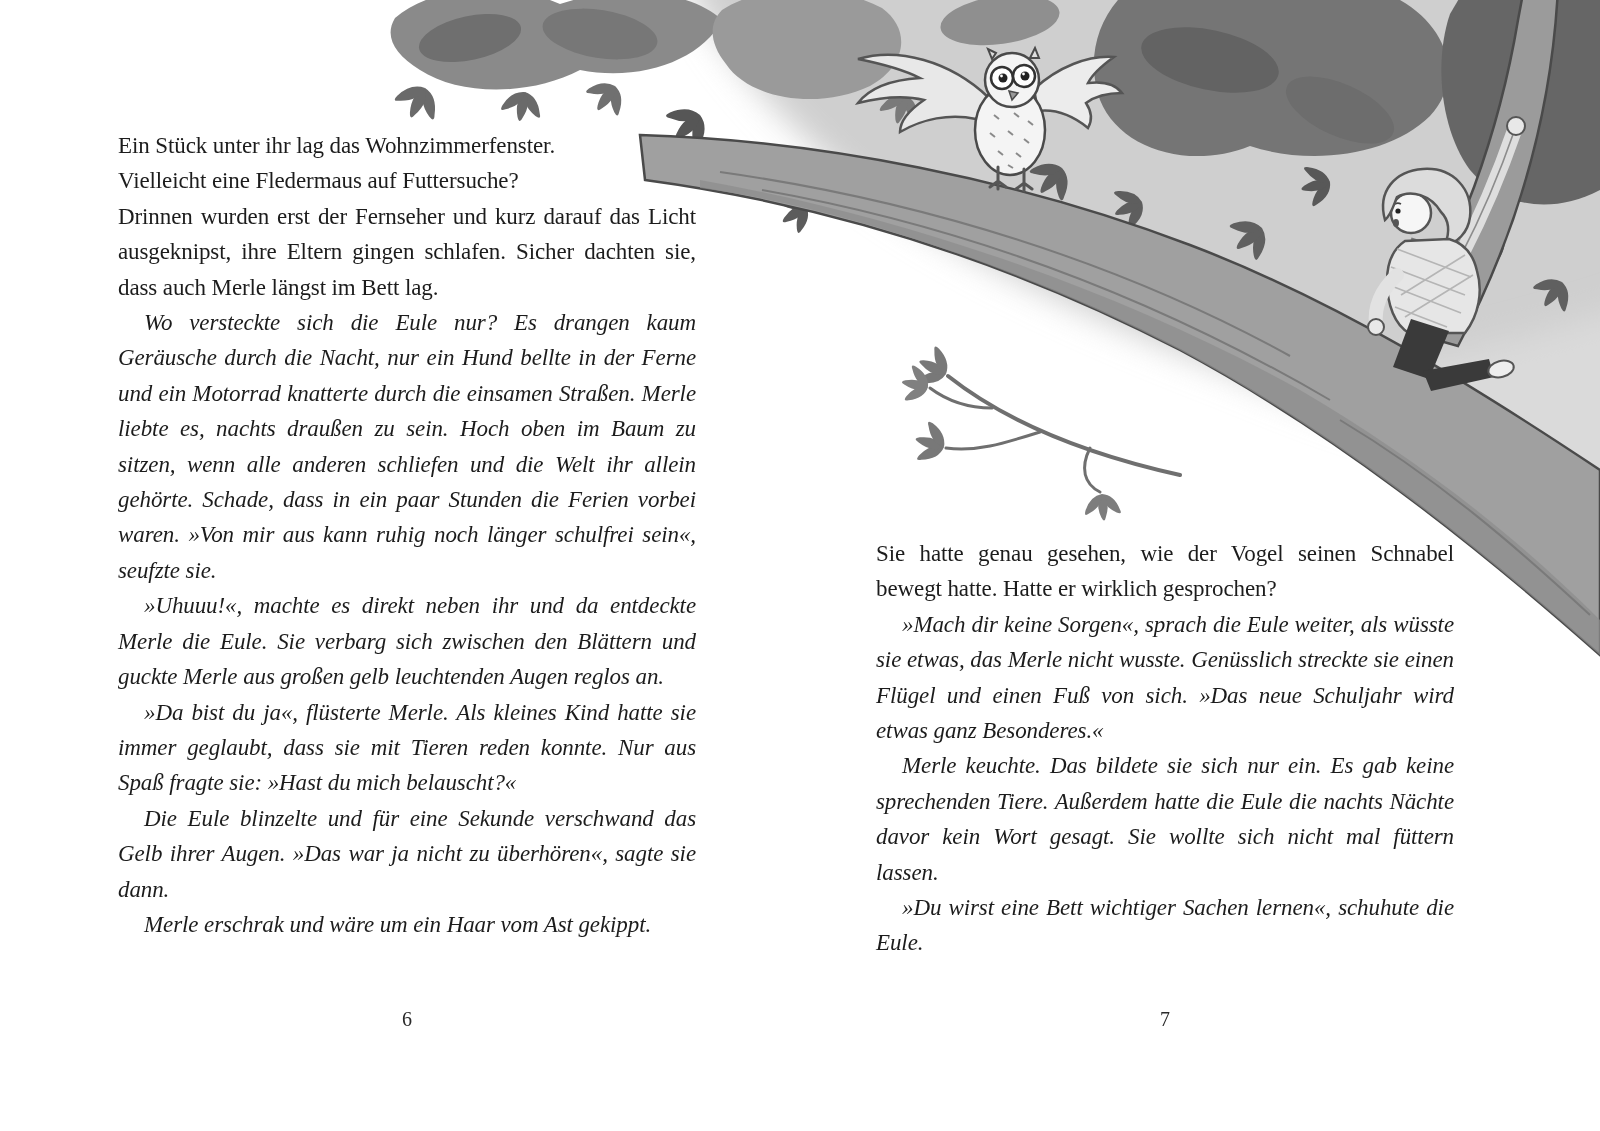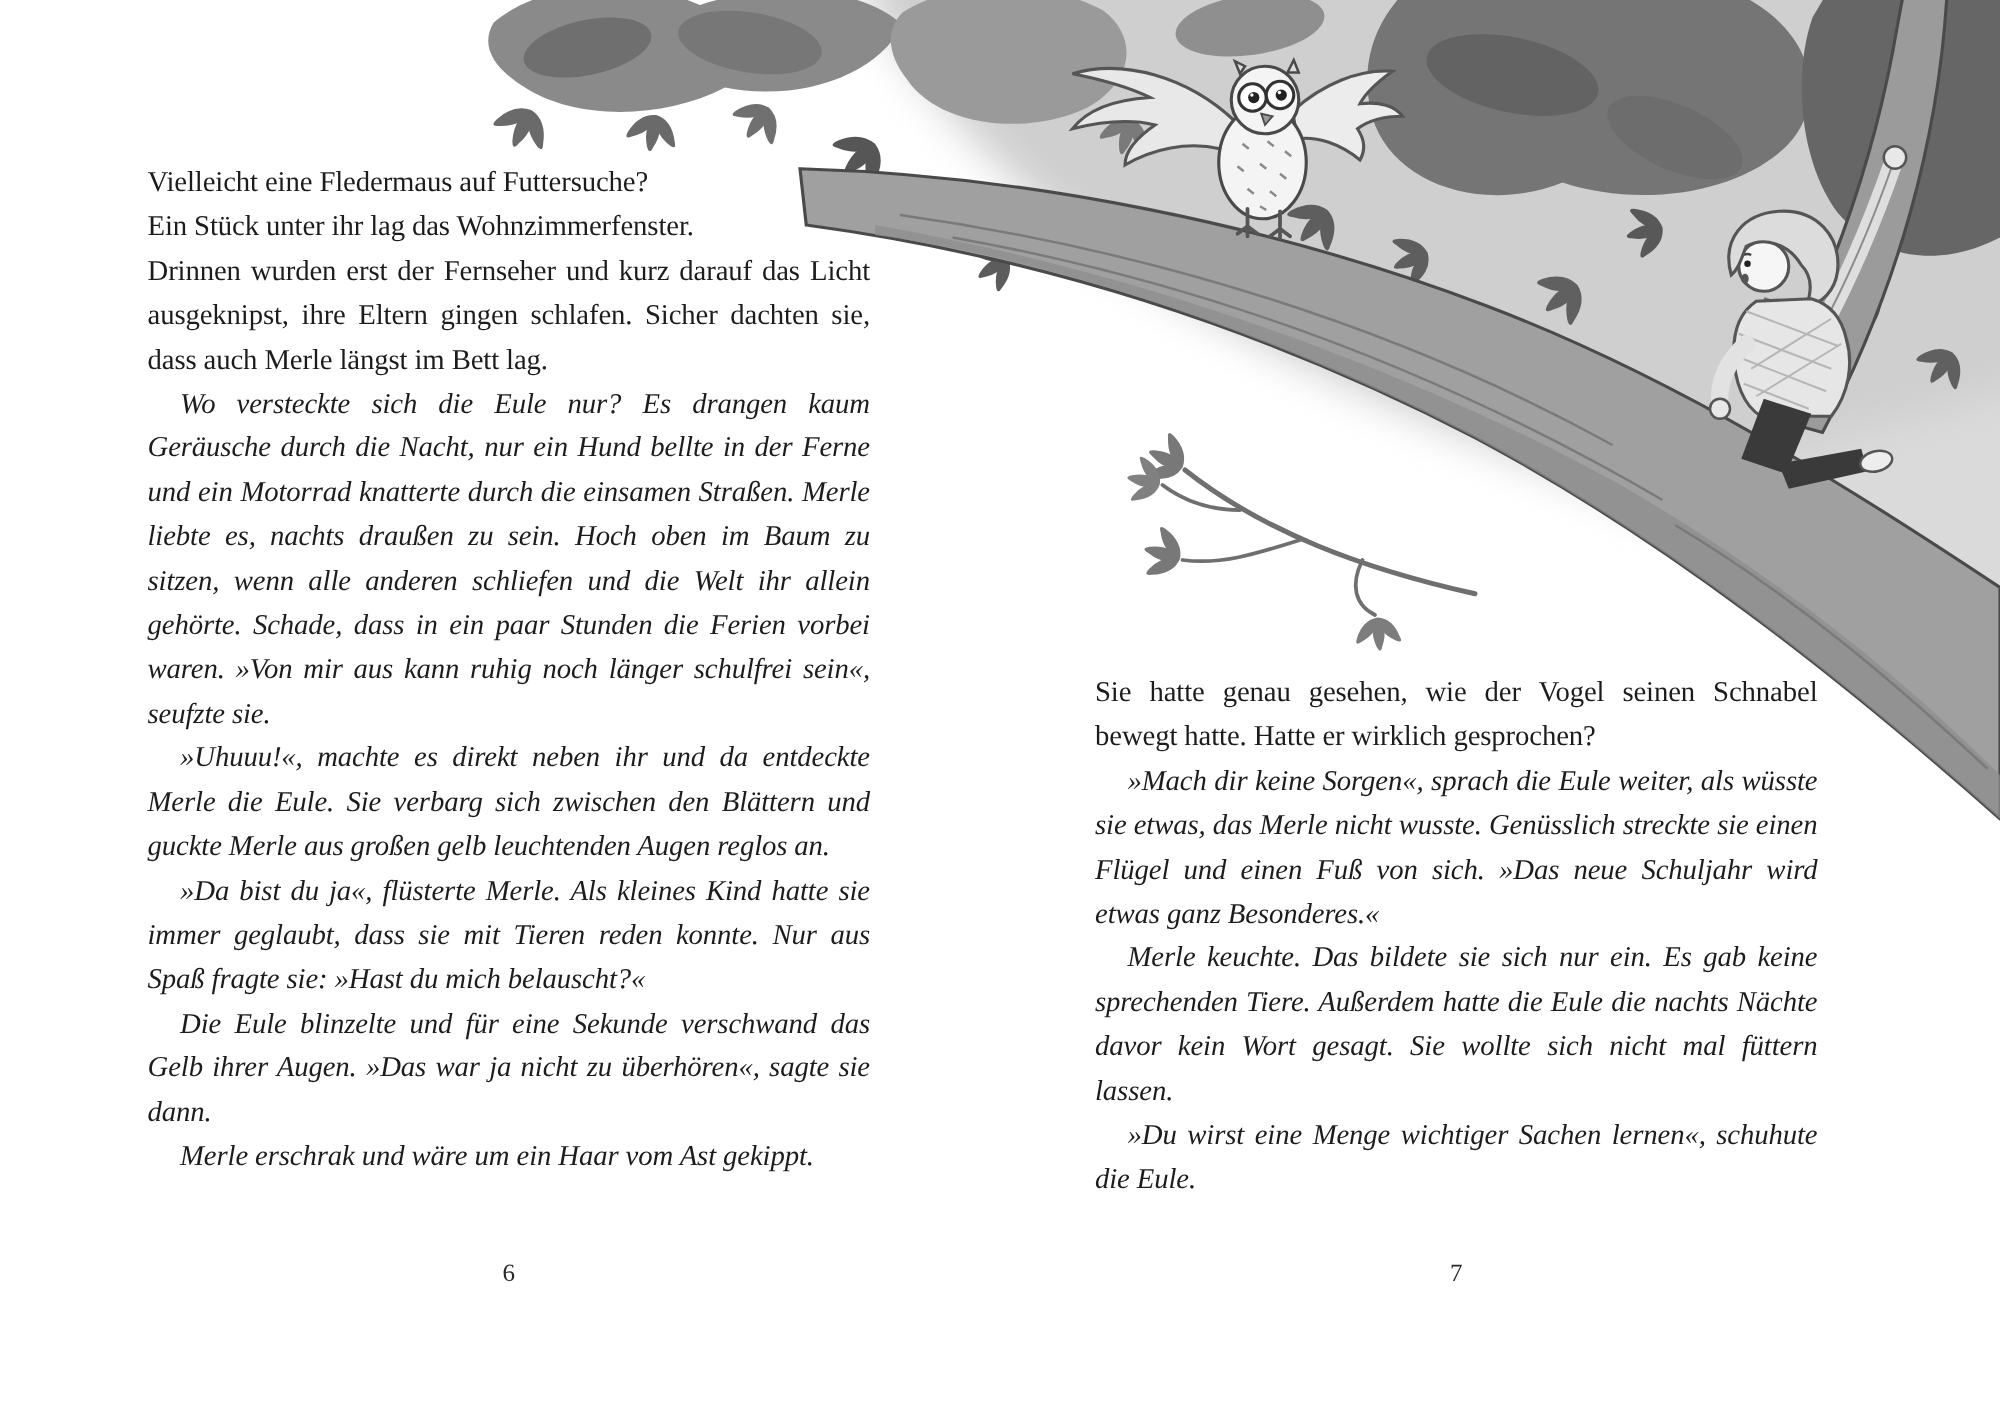--- a/index.html
+++ b/index.html
@@ -175,31 +175,31 @@
     <g fill="#3a3a3a">
       <path d="M 16 144 L 54 156 L 34 204 L -2 192 Z"></path>
       <path d="M 28 196 L 94 184 L 99 202 L 36 216 Z"></path>
     </g>
 
     <ellipse cx="106" cy="194" rx="13" ry="8" fill="#ededed" stroke="#555555" stroke-width="2" transform="rotate(-14 106 194)"></ellipse>
   </g>
 </svg>
 
 <div class="text-block text-left">
+  <p>Ein Stück unter ihr lag das Wohnzimmerfenster.</p>
   <p>Vielleicht eine Fledermaus auf Futtersuche?</p>
-  <p>Ein Stück unter ihr lag das Wohnzimmerfenster.</p>
   <p>Drinnen wurden erst der Fernseher und kurz darauf das Licht ausgeknipst, ihre Eltern gingen schlafen. Sicher dachten sie, dass auch Merle längst im Bett lag.</p>
   <p class="indent">Wo versteckte sich die Eule nur? Es drangen kaum Geräusche durch die Nacht, nur ein Hund bellte in der Ferne und ein Motorrad knatterte durch die einsamen Straßen. Merle liebte es, nachts draußen zu sein. Hoch oben im Baum zu sitzen, wenn alle anderen schliefen und die Welt ihr allein gehörte. Schade, dass in ein paar Stunden die Ferien vorbei waren. »Von mir aus kann ruhig noch länger schulfrei sein«, seufzte sie.</p>
   <p class="indent">»Uhuuu!«, machte es direkt neben ihr und da entdeckte Merle die Eule. Sie verbarg sich zwischen den Blättern und guckte Merle aus großen gelb leuchtenden Augen reglos an.</p>
   <p class="indent">»Da bist du ja«, flüsterte Merle. Als kleines Kind hatte sie immer geglaubt, dass sie mit Tieren reden konnte. Nur aus Spaß fragte sie: »Hast du mich belauscht?«</p>
   <p class="indent">Die Eule blinzelte und für eine Sekunde verschwand das Gelb ihrer Augen. »Das war ja nicht zu überhören«, sagte sie dann.</p>
   <p class="indent">Merle erschrak und wäre um ein Haar vom Ast gekippt.</p>
 </div>
 
 <div class="text-block text-right">
   <p>Sie hatte genau gesehen, wie der Vogel seinen Schnabel bewegt hatte. Hatte er wirklich gesprochen?</p>
   <p class="indent">»Mach dir keine Sorgen«, sprach die Eule weiter, als wüsste sie etwas, das Merle nicht wusste. Genüsslich streckte sie einen Flügel und einen Fuß von sich. »Das neue Schuljahr wird etwas ganz Besonderes.«</p>
   <p class="indent">Merle keuchte. Das bildete sie sich nur ein. Es gab keine sprechenden Tiere. Außerdem hatte die Eule die nachts Nächte davor kein Wort gesagt. Sie wollte sich nicht mal füttern lassen.</p>
-  <p class="indent">»Du wirst eine Menge wichtiger Sachen lernen«, schuhute die Eule.</p>
+  <p class="indent">»Du wirst eine Bett wichtiger Sachen lernen«, schuhute die Eule.</p>
 </div>
 
 <div class="page-number pn-left">6</div>
 <div class="page-number pn-right">7</div>
 
 </body></html>

